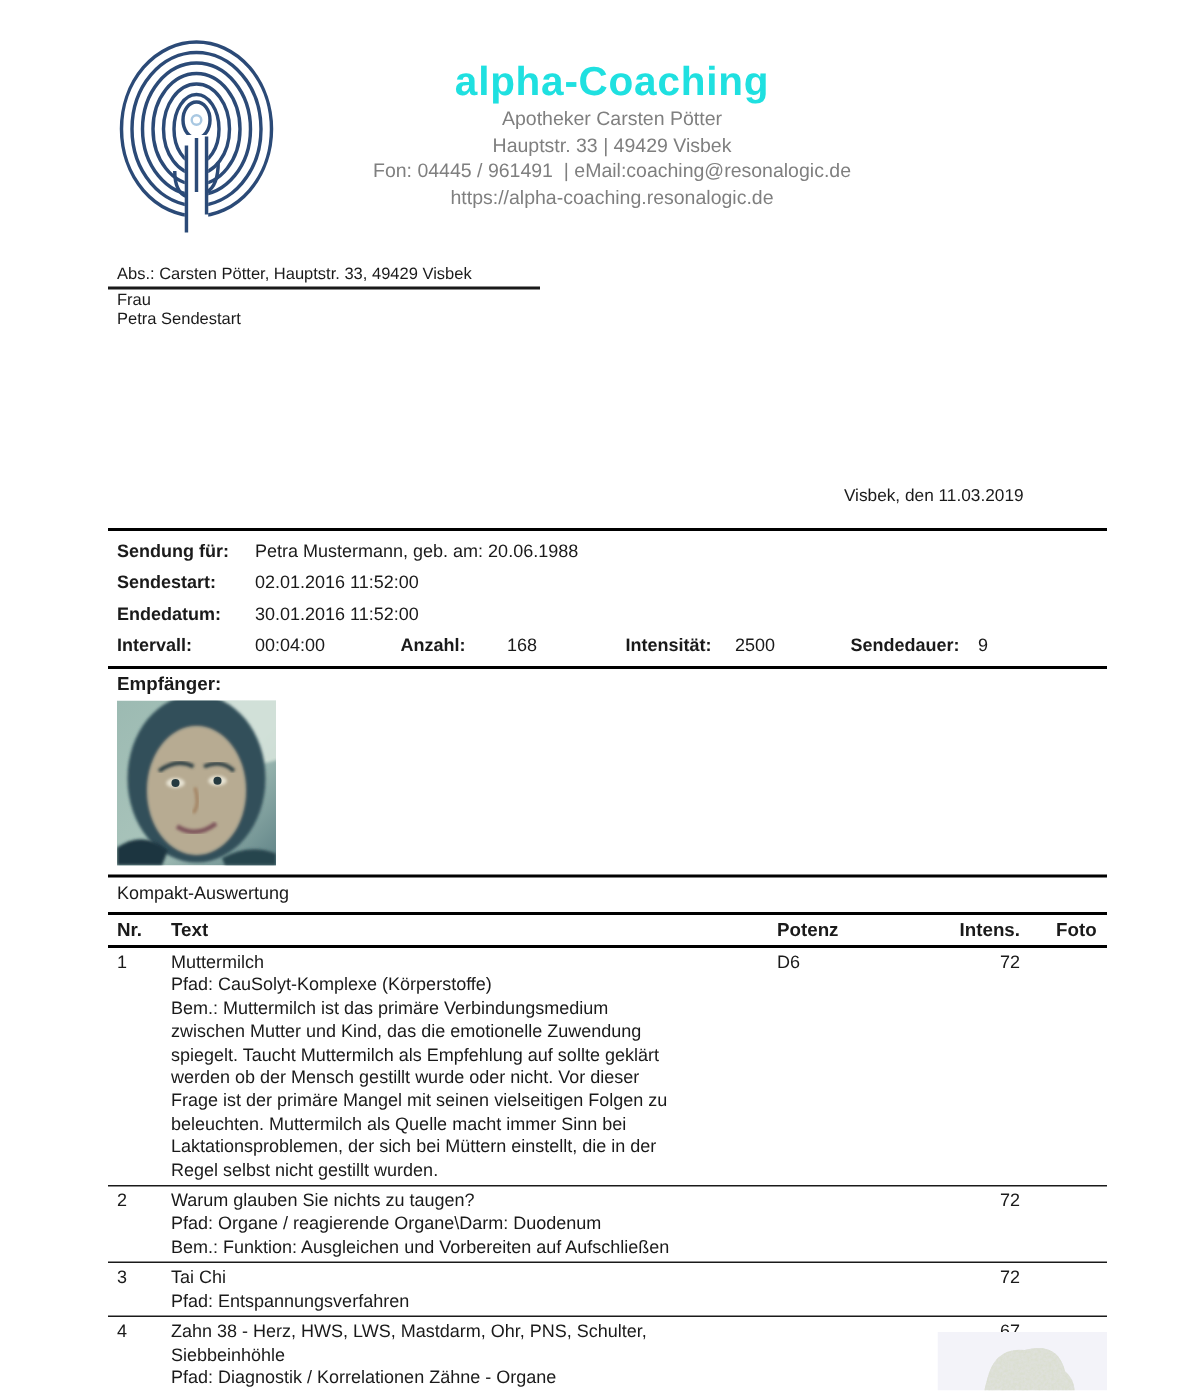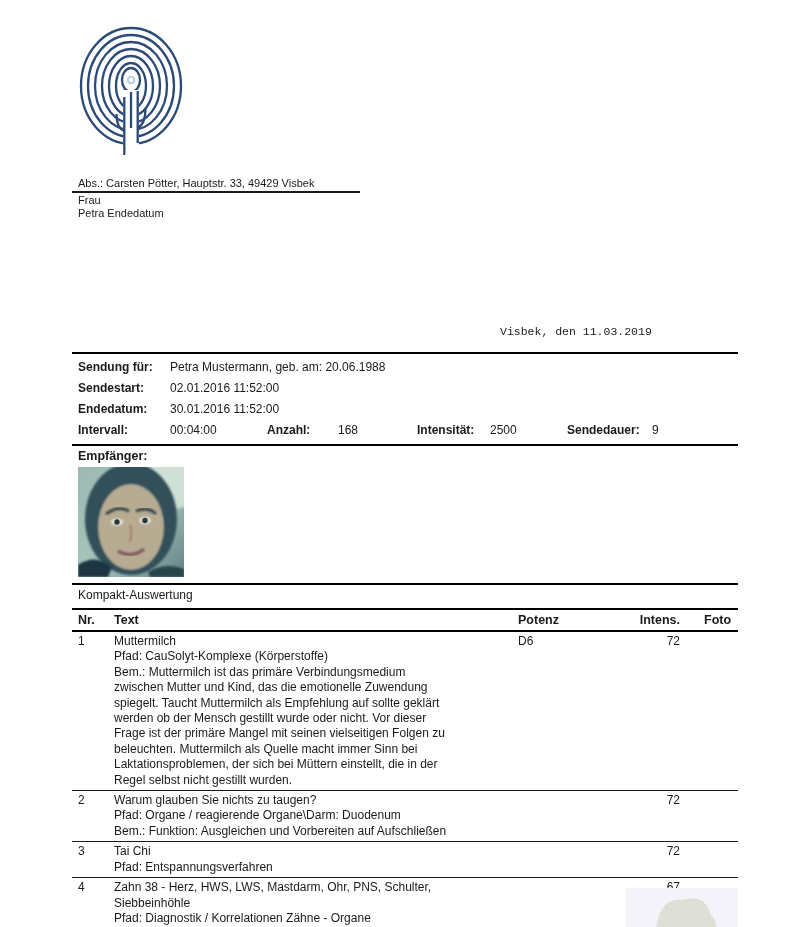--- a/index.html
+++ b/index.html
@@ -14,21 +14,21 @@
   
   .logo{position:absolute;left:78px;top:24px;width:106px;height:134px;}
   .header-block{position:absolute;left:198px;top:38px;width:420px;text-align:center;}
   .brand-title{font-size:27px;font-weight:bold;color:#1fe0e0;line-height:32px;letter-spacing:0.5px;}
   .header-line{font-size:13px;color:#7f7f7f;line-height:17.5px;white-space:pre;}
   
   .abs-line{position:absolute;left:78px;top:177px;font-size:11px;}
   .abs-underline{position:absolute;left:72px;top:191px;width:288px;height:2px;background:#1a1a1a;}
   .salutation{position:absolute;left:78px;top:194px;font-size:11px;}
   .recipient-name{position:absolute;left:78px;top:207px;font-size:11px;}
-  .date-line{position:absolute;left:500px;top:325px;width:245px;text-align:left;font-size:11.5px;font-family:Liberation Mono, monospace;}
+  .date-line{position:absolute;left:500px;top:325px;width:245px;text-align:center;font-size:11.5px;}
   
   .info-table{
     position:absolute;left:72px;top:352px;width:666px;box-sizing:border-box;
     border-top:2px solid #000;border-bottom:2px solid #000;
     padding:3px 0 3px 0;font-size:12px;
   }
   .info-row{position:relative;height:21px;}
   .info-row .lbl{position:absolute;left:6px;top:3px;font-weight:bold;}
   .info-row .val{position:absolute;left:98px;top:3px;}
   .info-row .lbl2{position:absolute;left:195px;top:3px;font-weight:bold;}
@@ -78,25 +78,32 @@
       <path d="M46.3 73 V131"></path>
       <path d="M59.7 67 V119"></path>
       <path d="M53 68 V104"></path>
       <path d="M46.3 131 H59.7" stroke-width="0"></path>
       <path d="M38.5 90 q0 14 7.8 17"></path>
       <path d="M67.5 84 q0 16 -7.8 20"></path>
     </g>
     <circle cx="53" cy="56" r="3.2" fill="none" stroke="#a9c8e2" stroke-width="1.6"></circle>
   </svg>
 
+  <div class="header-block">
+    <div class="brand-title">alpha-Coaching</div>
+    <div class="header-line">Apotheker Carsten Pötter</div>
+    <div class="header-line">Hauptstr. 33 | 49429 Visbek</div>
+    <div class="header-line">Fon: 04445 / 961491  | eMail:coaching@resonalogic.de</div>
+    <div class="header-line">https://alpha-coaching.resonalogic.de</div>
+  </div>
 
   <div class="abs-line">Abs.: Carsten Pötter, Hauptstr. 33, 49429 Visbek</div>
   <div class="abs-underline"></div>
   <div class="salutation">Frau</div>
-  <div class="recipient-name">Petra Endedatum</div>
+  <div class="recipient-name">Petra Sendestart</div>
 
   <div class="date-line">Visbek, den 11.03.2019</div>
 
   <div class="info-table">
     <div class="info-row">
       <span class="lbl">Sendung für:</span>
       <span class="val">Petra Mustermann, geb. am: 20.06.1988</span>
     </div>
     <div class="info-row">
       <span class="lbl">Sendestart:</span>

